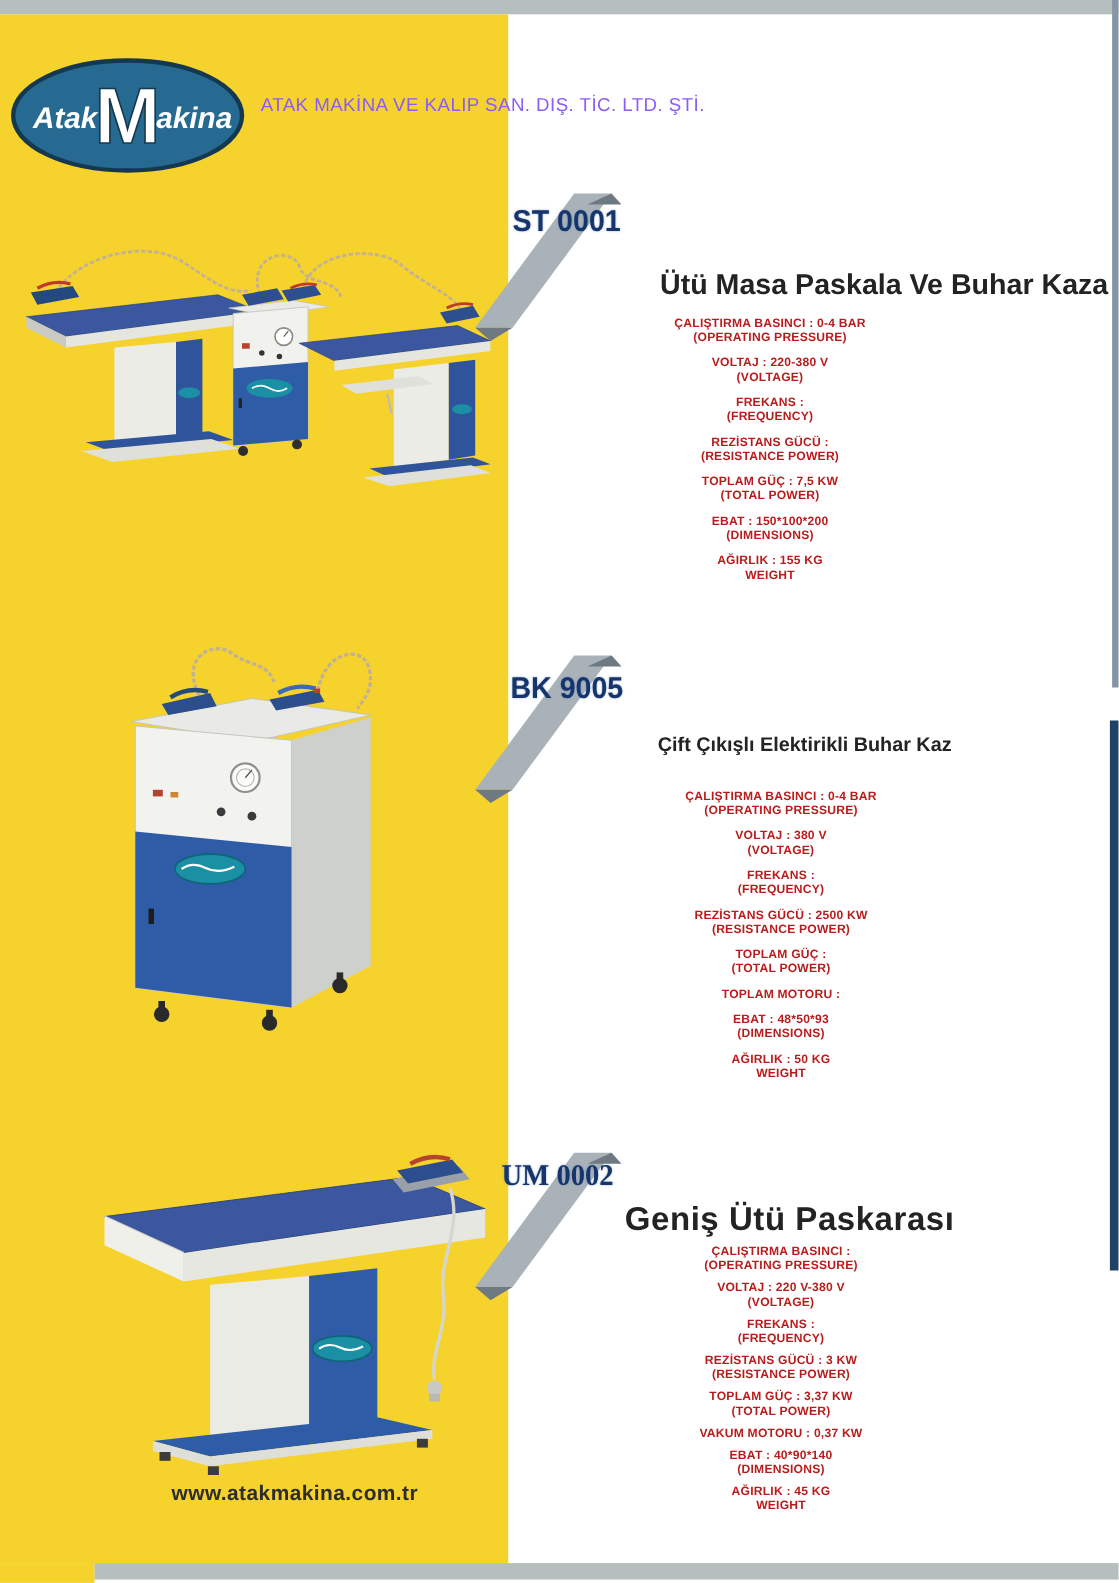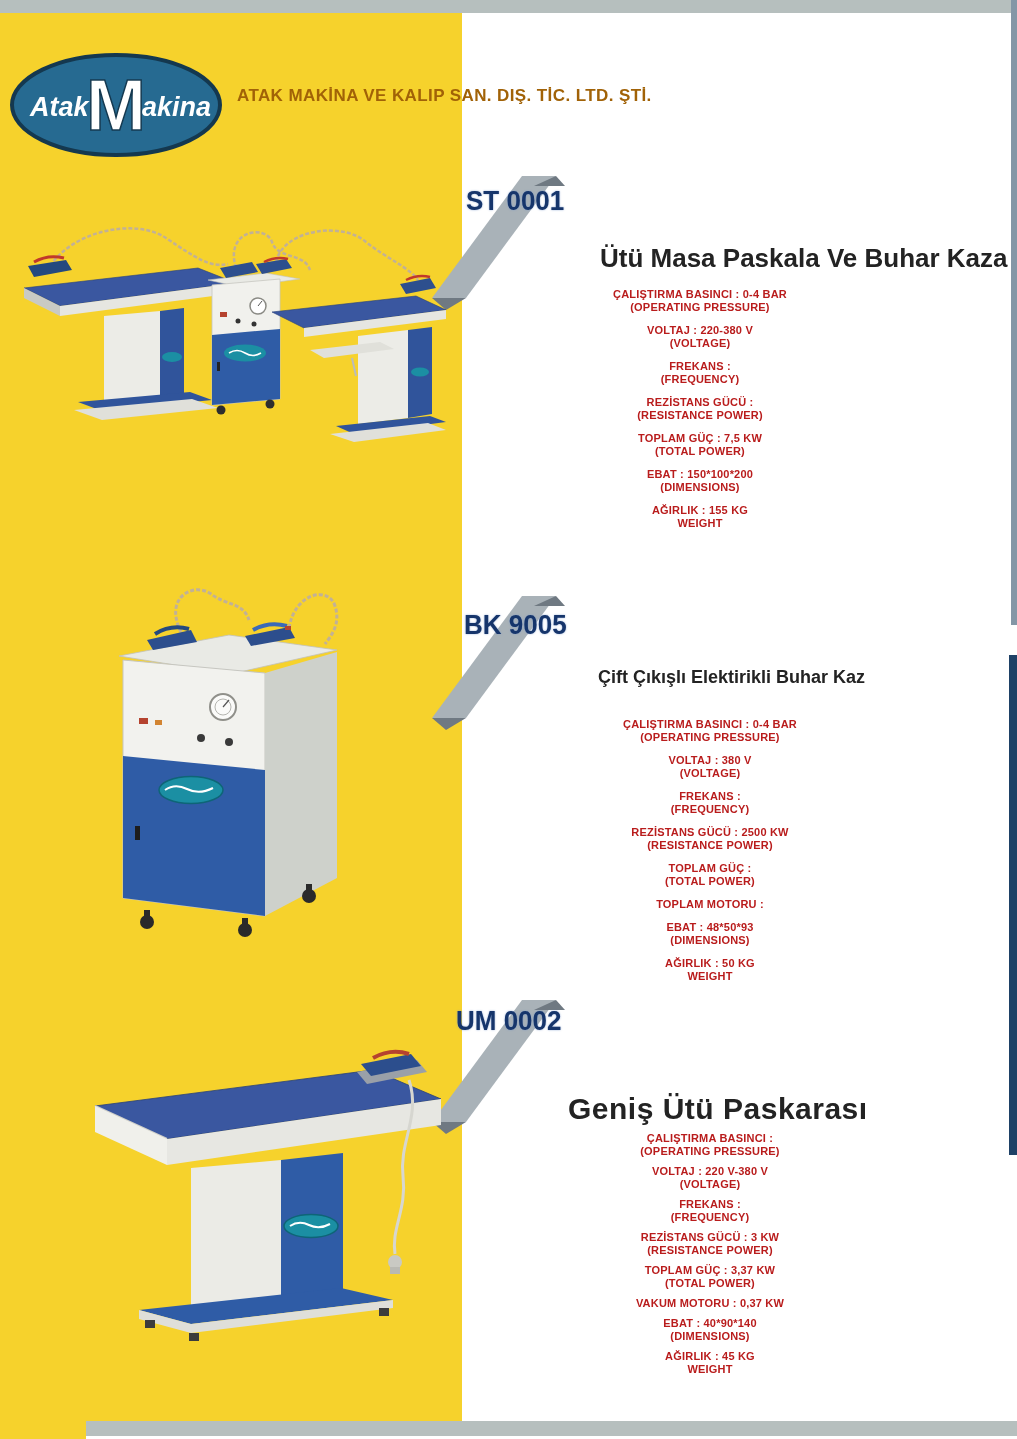--- a/index.html
+++ b/index.html
@@ -7,21 +7,21 @@
        font-family:"Liberation Sans", sans-serif;}
   .abs{position:absolute;}
   
   .topbar{left:0;top:0;width:1017px;height:13px;background:#b6bfbe;}
   .yellow-col{left:0;top:13px;width:462px;height:1408px;background:#f6d22c;}
   .yellow-foot{left:0;top:1421px;width:86px;height:18px;background:#f6d22c;}
   .bottombar{left:86px;top:1421px;width:931px;height:15px;background:#b6bfbe;}
   .edge-strip-top{left:1011px;top:0;width:6px;height:625px;background:#8496a6;}
   .edge-strip-mid{left:1009px;top:655px;width:8px;height:500px;background:#1e4166;}
   
-  .brand-line{left:237px;top:86px;width:600px;font-size:17px;font-weight:700;color:#a16207;
+  .brand-line{left:237px;top:86px;width:600px;font-size:17px;font-weight:400;color:#8b5cf6;
               letter-spacing:.4px;white-space:nowrap;}
   
   .banner{width:135px;height:160px;}
   .code-label{font-size:26px;font-weight:900;color:#16356b;white-space:nowrap;
               text-shadow:0 0 2px rgba(120,150,200,.8);transform:scaleY(1.05);}
   
   .prod-title{font-weight:700;color:#232323;white-space:nowrap;}
   .t1{left:600px;top:243px;font-size:26px;}
   .t2{left:598px;top:667px;font-size:18px;}
   .t3{left:568px;top:1092px;font-size:30px;letter-spacing:.5px;}
@@ -247,21 +247,21 @@
   <g>
     <polygon points="44,60 88,50 94,62 50,70" fill="#2c4e8d"></polygon>
     <path d="M52,54 q16,-10 34,-5" stroke="#24497f" stroke-width="4" fill="none"></path>
     <polygon points="142,56 186,47 192,58 148,66" fill="#2c4e8d"></polygon>
     <path d="M150,50 q16,-9 34,-4" stroke="#3a6ab8" stroke-width="4" fill="none"></path>
     <rect x="182" y="46" width="6" height="4" fill="#b5432f"></rect>
   </g>
 </svg>
 </div>
 
-<div class="abs banner" style="left:430px;top:974px;">
+<div class="abs banner" style="left:430px;top:1022px;font-family:Liberation Serif, serif;">
   <svg width="135" height="160" viewBox="0 0 135 160">
     <polygon points="2,148 92,26 126,26 36,148" fill="#a9b2b8"></polygon>
     <polygon points="126,26 135,36 104,36" fill="#6f7982"></polygon>
     <polygon points="2,148 36,148 16,160" fill="#6f7982"></polygon>
   </svg>
   <div class="abs code-label" style="left:26px;top:32px;">UM 0002</div>
 </div>
 
 <div class="abs prod-title t3">Geniş Ütü Paskarası</div>
 
@@ -335,13 +335,14 @@
   </g>
   <g>
     <path d="M366,34 C378,70 356,96 360,130 C364,164 348,182 352,208" stroke="#d6d6d0" stroke-width="3" fill="none"></path>
     <circle cx="352" cy="216" r="7" fill="#c9c9c3"></circle>
     <rect x="347" y="221" width="10" height="7" fill="#b9b9b3"></rect>
   </g>
 </svg>
 </div>
 
 <div class="abs footer">
+  <div class="url">www.atakmakina.com.tr</div>
 </div>
 
 </body></html>

